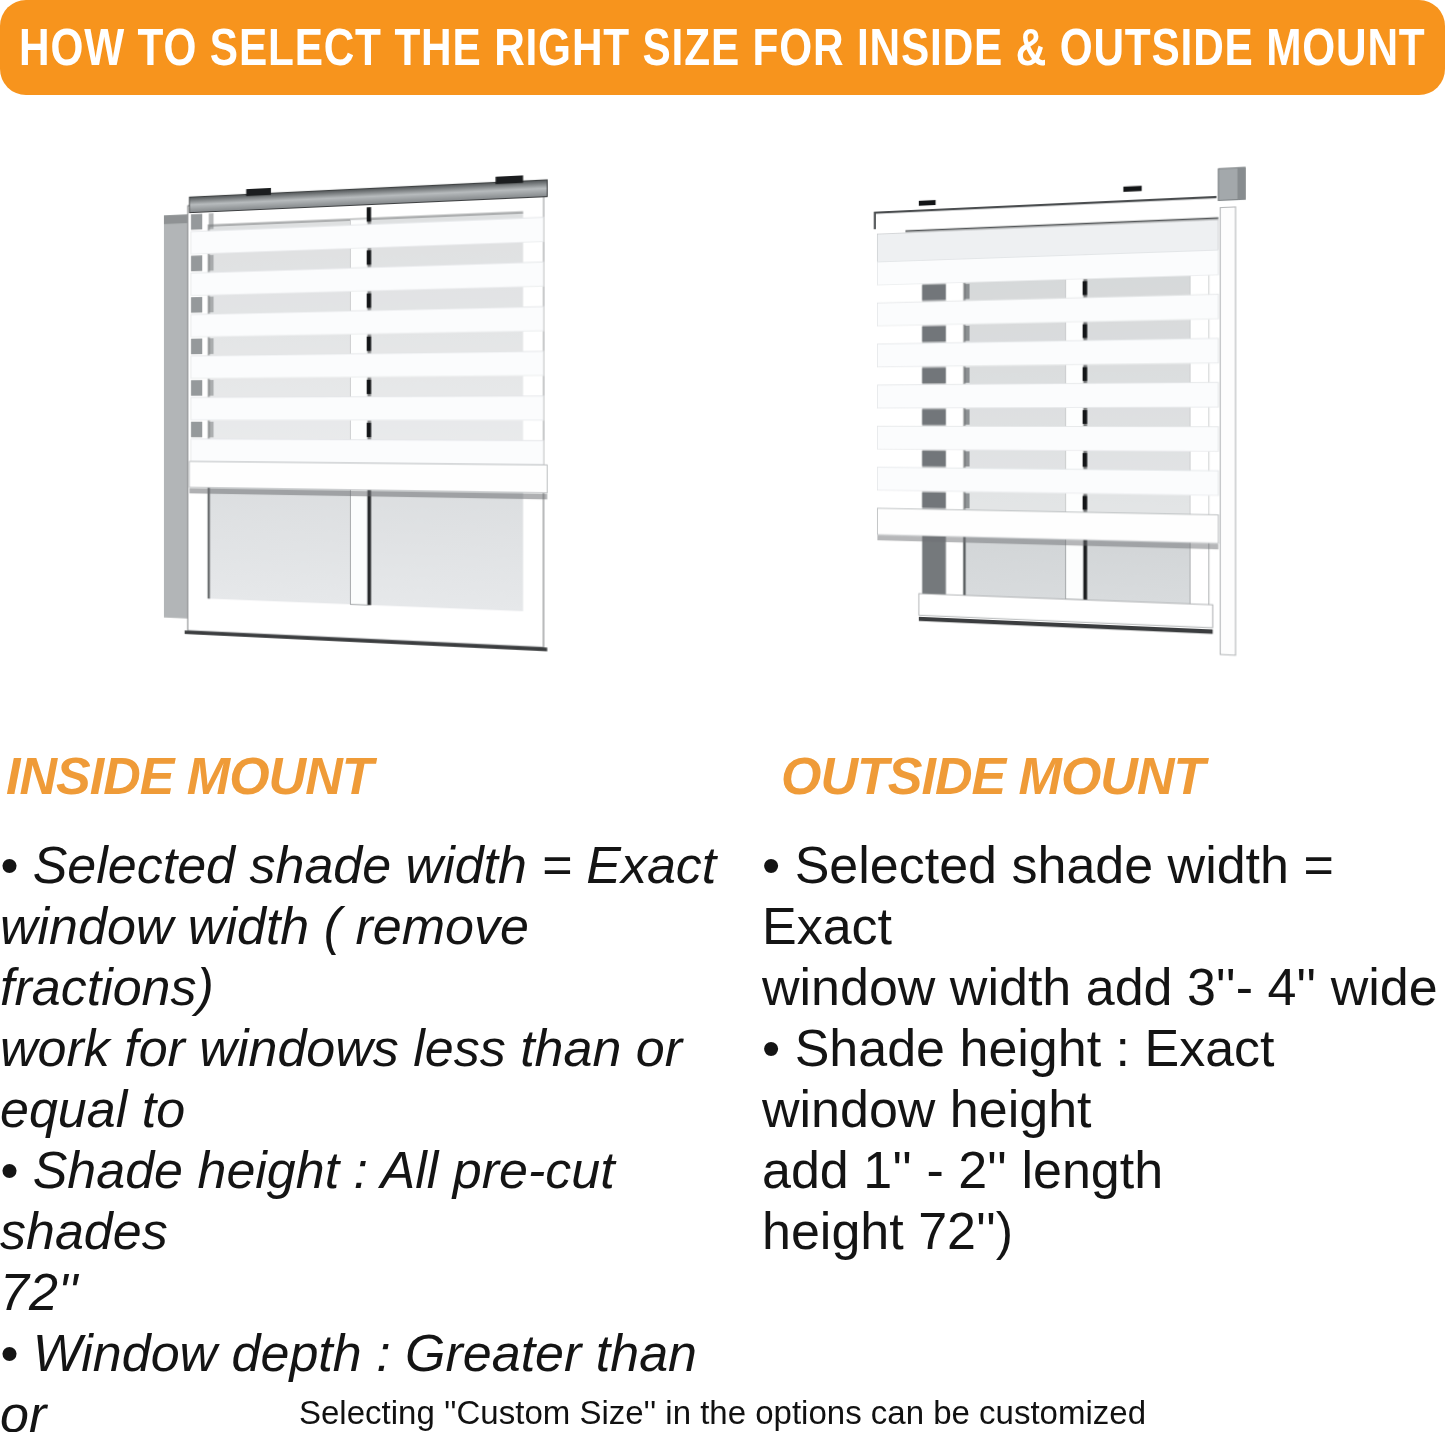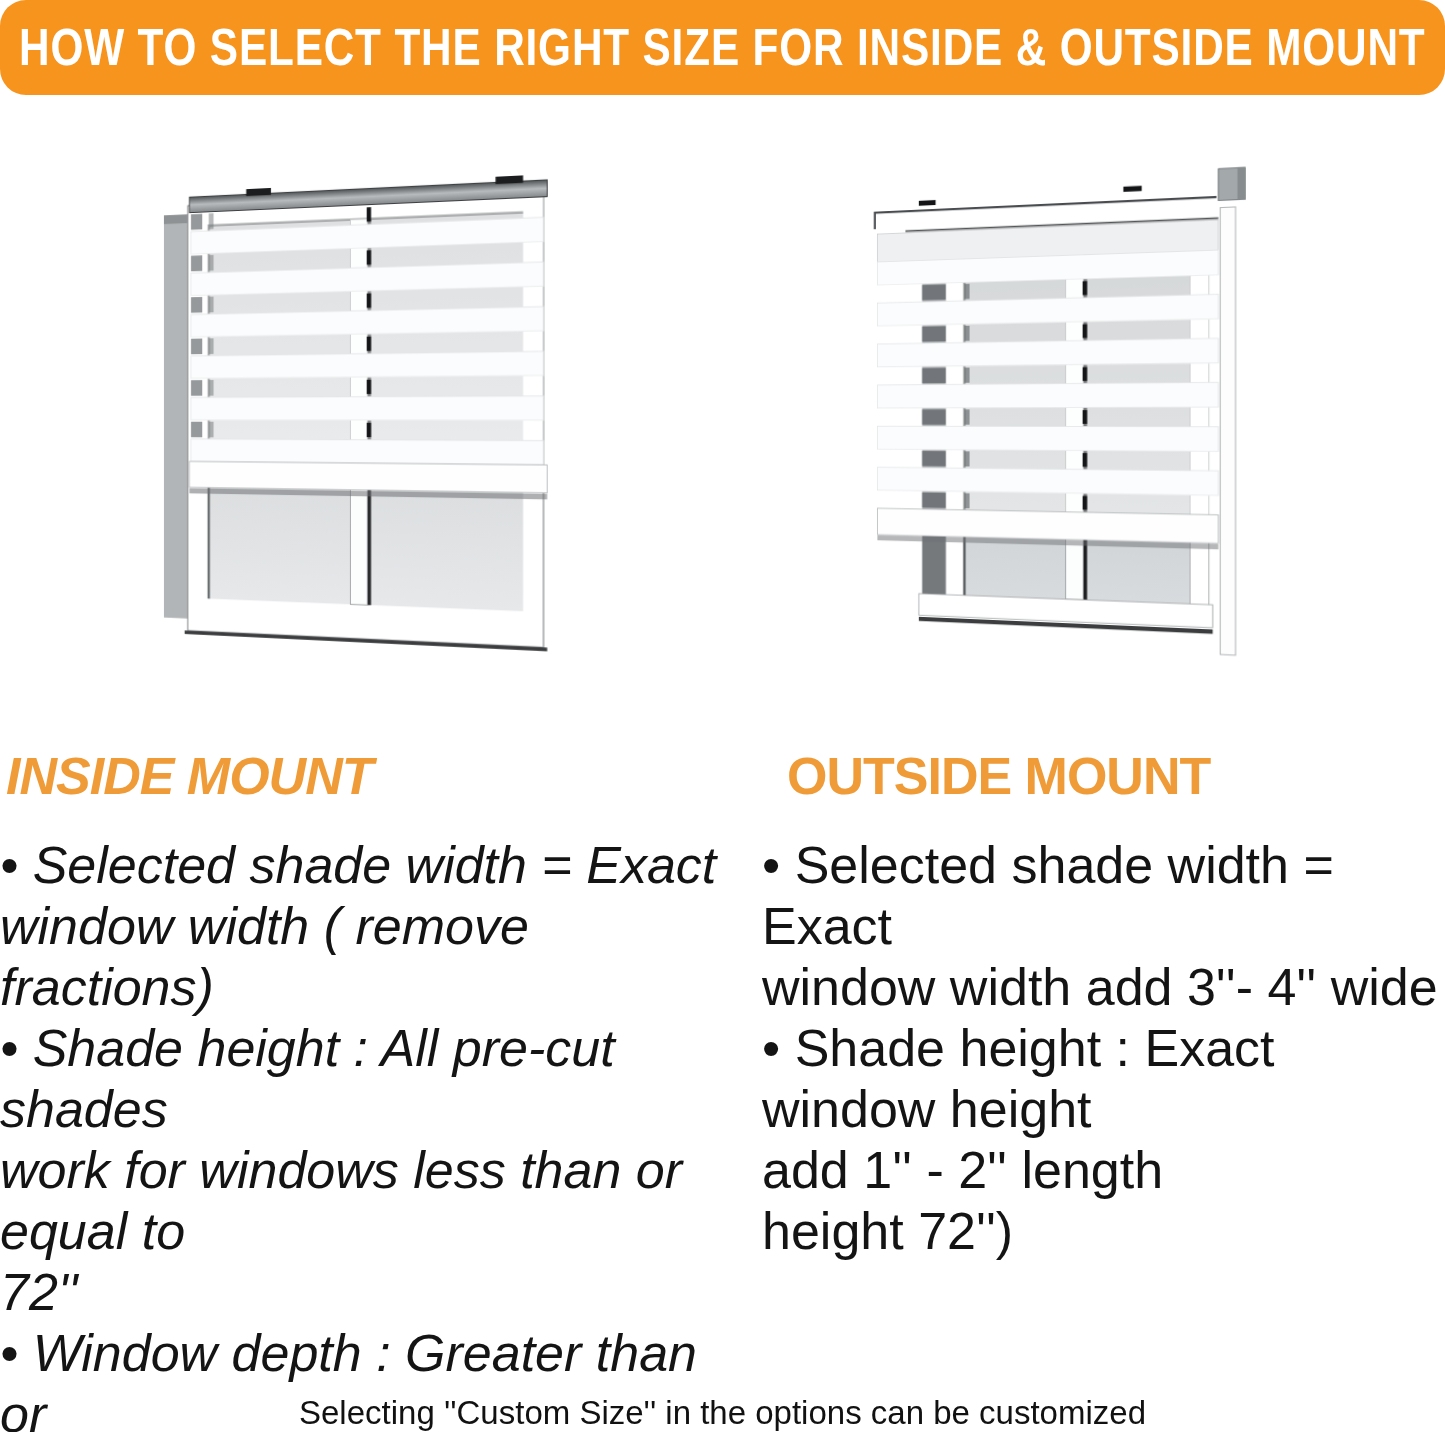--- a/index.html
+++ b/index.html
@@ -28,21 +28,21 @@
   
   .cols{position:absolute;top:747px;left:0;width:1445px;display:flex;}
   .col{width:722px;box-sizing:border-box;}
   .col-inside{font-style:italic;}
   .col-outside{padding-left:40px;}
   .col h2{
     margin:0;font-size:52px;font-weight:bold;letter-spacing:-1px;line-height:58px;
     color:var(--heading,#ef9b38);white-space:nowrap;
   }
   .col-inside h2{margin-left:6px;}
-  .col-outside h2{margin-left:25px;}
+  .col-outside h2{margin-left:19px;font-style:italic;}
   .lines{margin-top:30px;}
   .line{
     font-size:52px;line-height:61px;color:var(--body_text,#141414);
     white-space:pre-wrap;
   }
   
   .footer{
     position:absolute;top:1393px;left:0;width:1445px;text-align:center;
     font-size:33px;line-height:40px;color:var(--footer_text,#111111);
   }
@@ -217,22 +217,22 @@
   </div>
 </div>
 
 <div class="cols">
   <section class="col col-inside">
     <h2>INSIDE MOUNT</h2>
     <div class="lines">
 
     <div class="line">• Selected shade width = Exact</div>
         <div class="line">window width ( remove fractions)</div>
+        <div class="line">work for windows less than or equal to</div>
         <div class="line">• Shade height : All pre-cut shades</div>
-        <div class="line">work for windows less than or equal to</div>
         <div class="line">72''</div>
         <div class="line">• Window depth : Greater than or</div>
         <div class="line">equal to 2''</div>
       </div>
   </section>
   <section class="col col-outside">
     <h2>OUTSIDE MOUNT</h2>
     <div class="lines">
 
     <div class="line">• Selected shade width = Exact</div>

